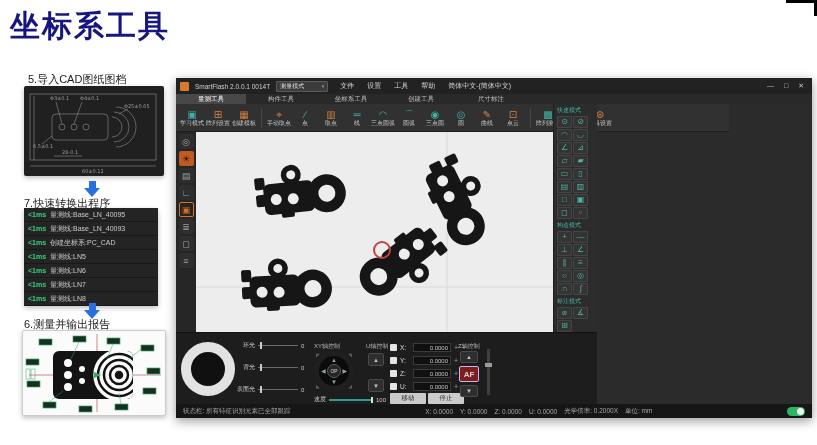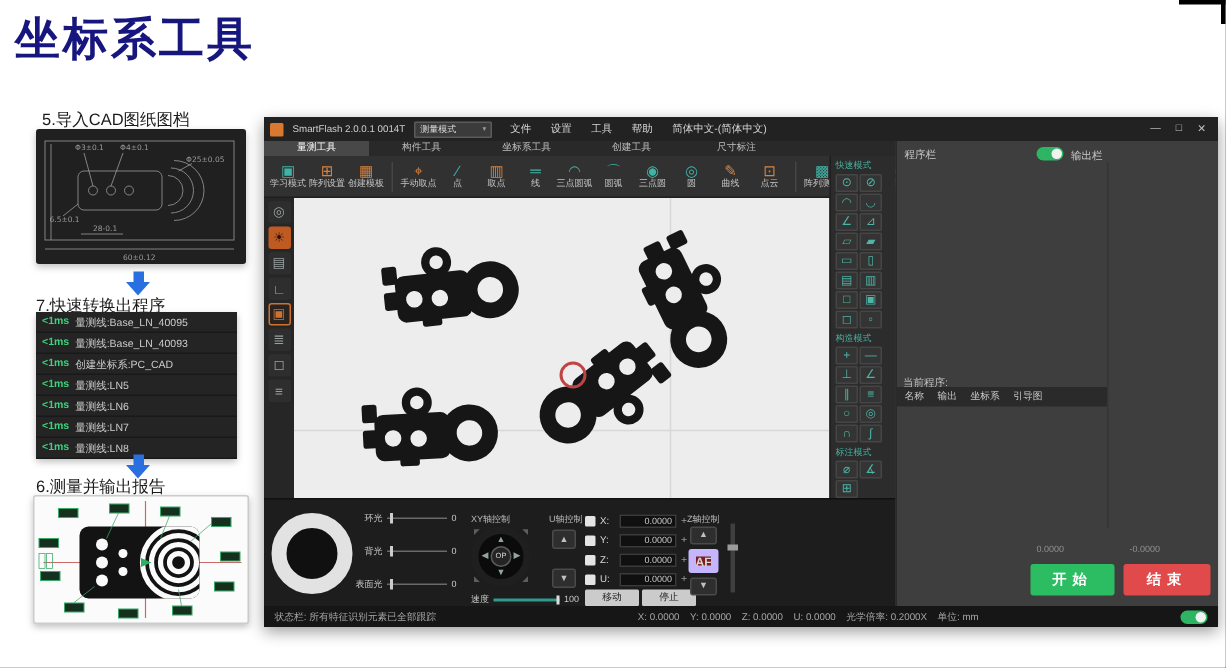--- a/index.html
+++ b/index.html
@@ -70,21 +70,21 @@
   #speed-track{width:44px;height:2px;background:#2f9a8d;position:relative}
   #speed-handle{position:absolute;right:0;top:-2px;width:2px;height:6px;background:#ddd}
   #speed-row .val{font-size:6px;color:#c9c9c9}
   .sq-btn{position:absolute;width:16px;height:13px;background:#2e2e2e;border:1px solid #4a4a4a;border-radius:2px;color:#c0c0c0;font-size:6px;display:flex;align-items:center;justify-content:center;box-sizing:border-box}
   .axis-row{position:absolute;left:214px;display:flex;align-items:center;gap:3px;height:10px}
   .axis-check{width:7px;height:7px;background:#e4e4e4;border-radius:1px}
   .axis-label{width:10px;font-size:6.5px;color:#d8d8d8}
   .axis-field{width:38px;height:9px;background:#101010;border:1px solid #3b3b3b;box-sizing:border-box;font-size:6px;color:#c9c9c9;text-align:right;padding-right:2px;line-height:8px}
   .axis-step{font-size:7px;color:#9a9a9a;line-height:7px}
   .gray-btn{position:absolute;width:36px;height:11px;background:#cbcbcb;color:#1d1d1d;font-size:6.5px;display:flex;align-items:center;justify-content:center;border-radius:1px}
-  #af-btn{position:absolute;left:283px;top:33px;width:20px;height:16px;background:#7f1d1d;border:5px solid #c4b5fd;color:#d5d5d5;font-size:8px;font-weight:bold;display:flex;align-items:center;justify-content:center;box-sizing:border-box;border-radius:2px}
+  #af-btn{position:absolute;left:283px;top:33px;width:20px;height:16px;background:#7f1d1d;border:1px solid #c4b5fd;color:#d5d5d5;font-size:8px;font-weight:bold;display:flex;align-items:center;justify-content:center;box-sizing:border-box;border-radius:2px}
   #vslider{position:absolute;left:311px;top:16px;width:3px;height:46px;background:#3f3f3f}
   #vslider-handle{position:absolute;left:309px;top:30px;width:7px;height:4px;background:#9c9c9c}
   
   #statusbar{position:absolute;left:0;top:326px;width:636px;height:14px;background:#161616;display:flex;align-items:center;justify-content:space-between;padding:0 7px;box-sizing:border-box}
   #status-left{font-size:6.5px;color:#a6a6a6;white-space:nowrap}
   #status-right{display:flex;align-items:center;gap:7px}
   .status-val{font-size:6.5px;color:#a6a6a6;white-space:nowrap}
   .toggle{width:18px;height:9px;background:#2db563;border-radius:5px;position:relative;flex:none}
   .toggle .knob{position:absolute;right:1px;top:1px;width:7px;height:7px;border-radius:50%;background:#f2f2f2}
   
@@ -527,33 +527,13 @@
         <span class="status-val">Z: 0.0000</span>
         <span class="status-val">U: 0.0000</span>
         <span class="status-val">光学倍率: 0.2000X</span>
         <span class="status-val">单位: mm</span>
       </div>
     <div class="toggle">
         <div class="knob"></div>
       </div>
   </div>
 
-  <div id="right-panel">
-    <span id="rp-bar-label">程序栏</span>
-    <div class="toggle" id="rp-toggle">
-        <div class="knob"></div>
-      </div>
-    <span id="rp-toggle-label">输出栏</span>
-    <div id="rp-divider"></div>
-    <span id="rp-current">当前程序:</span>
-    <div id="rp-table-head">
-
-    <span class="rp-th">名称</span>
-        <span class="rp-th">输出</span>
-        <span class="rp-th">坐标系</span>
-        <span class="rp-th">引导图</span>
-      </div>
-    <span class="rp-val" style="left:93px">0.0000</span>
-    <span class="rp-val" style="left:155px">-0.0000</span>
-    <div class="big-btn" id="start-btn">开始</div>
-    <div class="big-btn" id="end-btn">结束</div>
-  </div>
 </div>
 
 </body></html>

